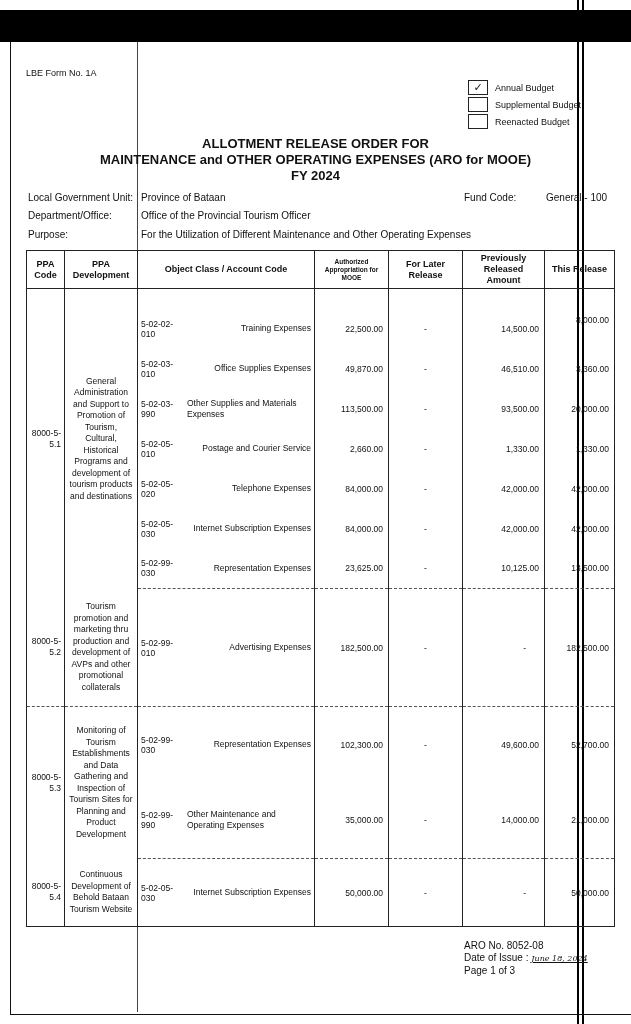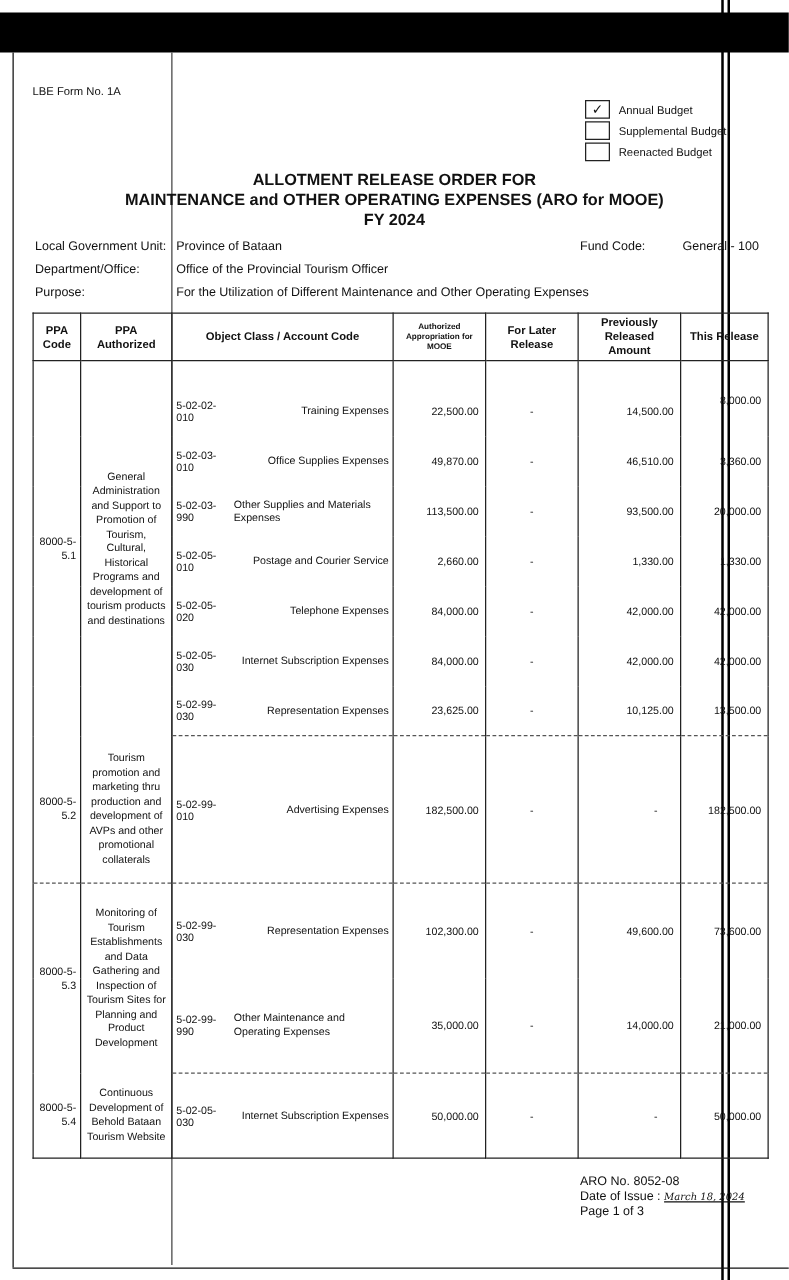--- a/index.html
+++ b/index.html
@@ -74,21 +74,21 @@
       <col style="width:73px">
       <col style="width:177px">
       <col style="width:74px">
       <col style="width:74px">
       <col style="width:82px">
       <col style="width:70px">
   </colgroup>
   <thead>
     <tr>
       <th>PPA Code</th>
-      <th>PPA Authorized</th>
+      <th>PPA Development</th>
       <th>Object Class / Account Code</th>
       <th class="small">Authorized Appropriation for MOOE</th>
       <th>For Later Release</th>
       <th>Previously Released Amount</th>
       <th>This Release</th>
     </tr>
   </thead>
   <tbody id="tbody">
       <tr style="height: 60px;">
         <td class="code" rowspan="7">8000-5-5.1</td>
@@ -195,21 +195,21 @@
         <td class="desc" rowspan="2">Monitoring of Tourism Establishments and Data Gathering and Inspection of Tourism Sites for Planning and Product Development</td>
         <td>
           <div class="acct">
             <span class="ac">5-02-99-030</span>
             <span class="an">Representation Expenses</span>
           </div>
         </td>
         <td class="num">102,300.00</td>
         <td class="dash">-</td>
         <td class="num">49,600.00</td>
-        <td class="num">73,600.00</td>
+        <td class="num">52,700.00</td>
       </tr>
       <tr class="grp-end" style="height: 76px;">
         <td>
           <div class="acct">
             <span class="ac">5-02-99-990</span>
             <span class="an">Other Maintenance and Operating Expenses</span>
           </div>
         </td>
         <td class="num">35,000.00</td>
         <td class="dash">-</td>
@@ -229,15 +229,15 @@
         <td class="dash">-</td>
         <td class="num" style="padding-right: 18px;">-</td>
         <td class="num">50,000.00</td>
       </tr>
     </tbody>
 </table>
 
 <div class="abs footer">
   <div>ARO No. 8052-08</div>
   <div><span>Date of Issue :</span>
-    <span class="hand">March 18, 2024</span></div>
+    <span class="hand">June 18, 2024</span></div>
   <div>Page 1 of 3</div>
 </div>
 
 </body></html>

